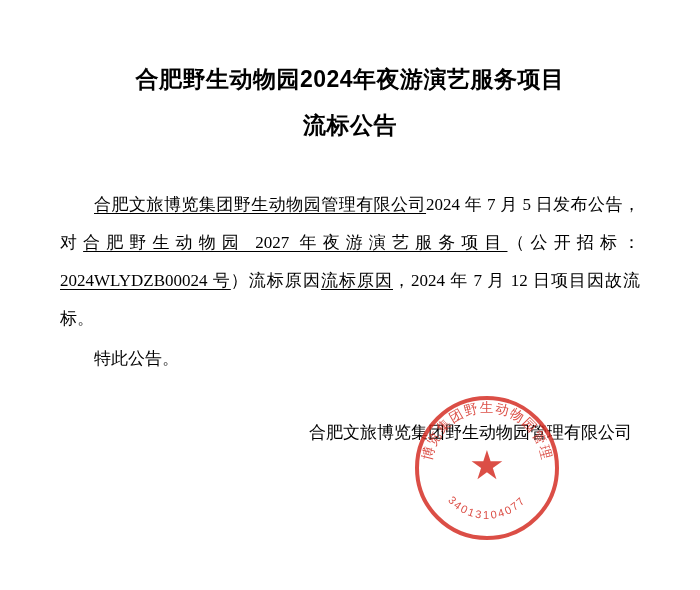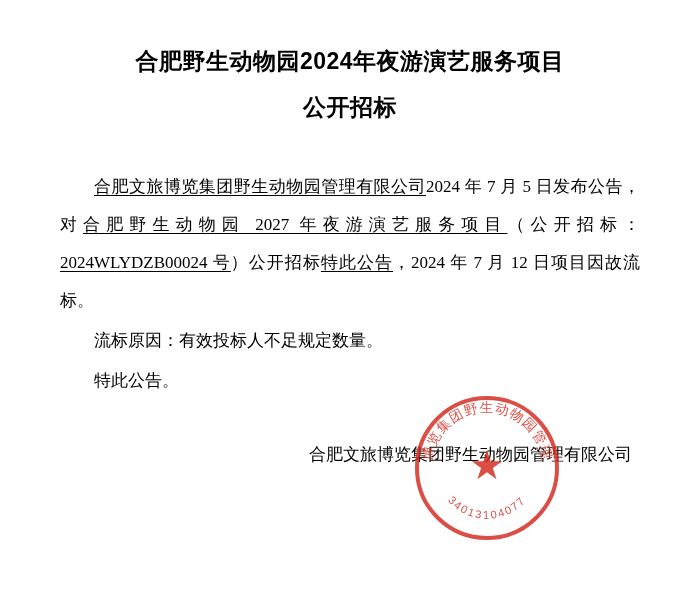--- a/index.html
+++ b/index.html
@@ -13,21 +13,21 @@
     font-family: "Liberation Serif", "DejaVu Serif", serif;
     color: #000000;
     overflow: hidden;
     position: relative;
   }
   .page {
     position: relative;
     width: 700px;
     height: 590px;
     box-sizing: border-box;
-    padding: 38px 60px 0 60px;
+    padding: 56px 60px 0 60px;
   }
   .doc-title {
     text-align: center;
     font-size: 23px;
     font-weight: bold;
     letter-spacing: 0.5px;
     line-height: 46px;
     font-family: "Liberation Sans", "DejaVu Sans", sans-serif;
   }
   .title-line-2 {
@@ -81,27 +81,26 @@
   .seal svg {
     display: block;
   }
 </style>
 </head>
 <body>
 
 <div class="page">
 
   <div class="doc-title">合肥野生动物园2024年夜游演艺服务项目</div>
-  <div class="title-line-2">公开招标</div>
+  <div class="title-line-2">流标公告</div>
 
   <div class="body-block">
     <p class="para">
-      <span class="u">合肥文旅博览集团野生动物园管理有限公司</span><span>2024 年 7 月 5 日发布公告，对</span><span class="u">合肥野生动物园 2027 年夜游演艺服务项目</span><span>（公开招标：</span><span class="u">2024WLYDZB00024 号</span><span>）公开招标</span><span class="u">特此公告</span><span>，2024 年 7 月 12 日项目因故流标。</span>
+      <span class="u">合肥文旅博览集团野生动物园管理有限公司</span><span>2024 年 7 月 5 日发布公告，对</span><span class="u">合肥野生动物园 2027 年夜游演艺服务项目</span><span>（公开招标：</span><span class="u">2024WLYDZB00024 号</span><span>）流标原因</span><span class="u">流标原因</span><span>，2024 年 7 月 12 日项目因故流标。</span>
     </p>
-    <p class="para">流标原因：有效投标人不足规定数量。</p>
     <p class="para">特此公告。</p>
   </div>
 
   <div class="sign-block">
     <span class="sign-line">合肥文旅博览集团野生动物园管理有限公司</span>
   </div>
 
   <div class="seal">
     <svg width="150" height="150" viewBox="0 0 150 150" xmlns="http://www.w3.org/2000/svg">
       <defs>

